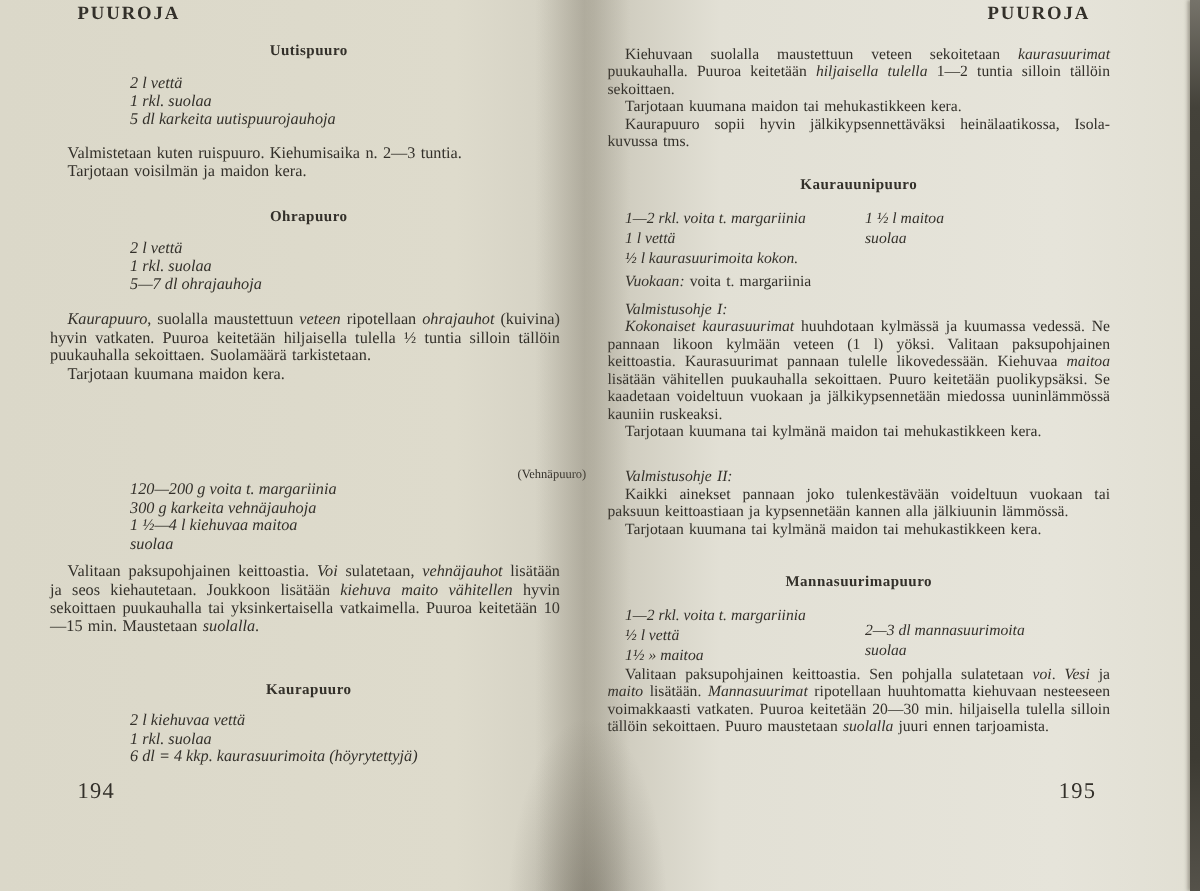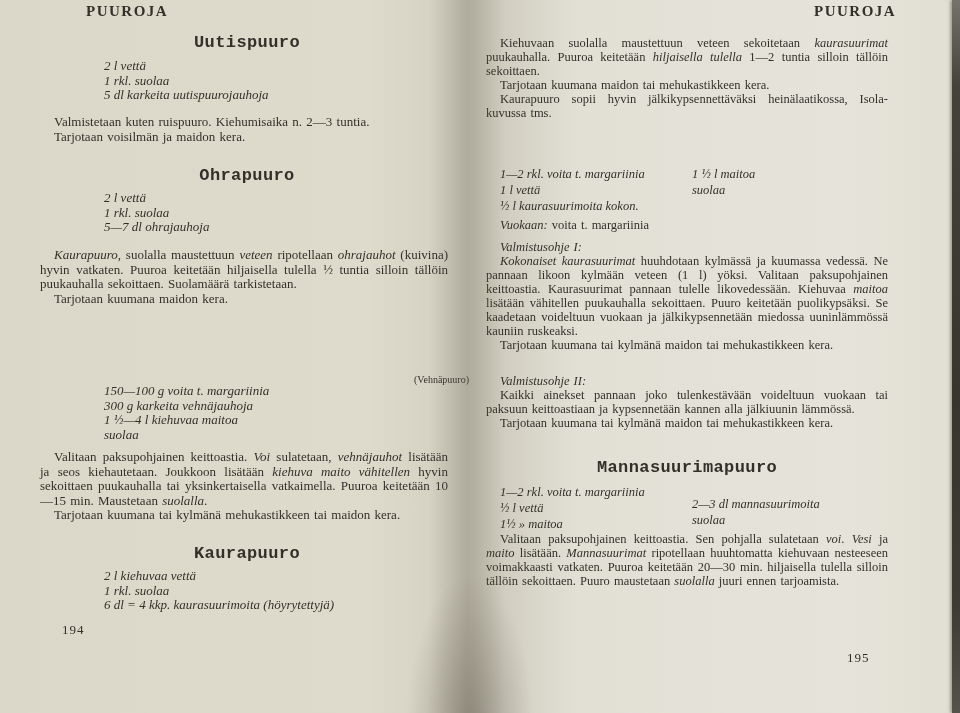--- a/index.html
+++ b/index.html
@@ -25,32 +25,32 @@
   }
   .edge{
     position:absolute;right:0;top:0;width:8px;height:100%;
     background:linear-gradient(180deg,#76736a 0%,#44423a 12%,#37352e 55%,#3d3b33 85%,#55524a 100%);
     box-shadow:-2px 0 3px rgba(120,116,104,0.6);
   }
   .page{position:absolute;top:0;height:100%;}
   .page-left{left:0;width:478px;}
   .page-right{left:478px;width:474px;}
   .abs{position:absolute;}
-  .header{font-weight:bold;font-size:15px;letter-spacing:1.5px;margin-left:24px;}
-  .title{margin:0;font-size:17px;font-weight:bold;letter-spacing:0.4px;text-align:center;font-family:Liberation Mono, monospace;}
+  .header{font-weight:bold;font-size:15px;letter-spacing:1.5px;}
+  .title{margin:0;font-size:12px;font-weight:bold;letter-spacing:0.4px;text-align:center;}
   .subtitle{margin:17px;font-size:10px;text-align:right;}
   .para{margin:0;text-align:justify;text-indent:14px;word-spacing:1px;}
   .pl .para{font-size:13px;line-height:14.5px;}
   .pr .para{font-size:12.5px;line-height:14px;}
   .ing{font-size:13px;line-height:14.5px;white-space:nowrap;font-style:italic;}
   .pr .ing{font-size:12.5px;line-height:16px;}
   .ing-tight{line-height:15px;}
   .it{font-style:italic;}
   .label{font-style:italic;}
-  .pagenum{font-size:13px;letter-spacing:1px;}
+  .pagenum{font-size:18px;letter-spacing:1px;}
 </style>
 </head>
 <body>
 
 <div class="scan">
 
   <div class="page page-left pl">
 
     <div class="abs header" style="left:62px;top:3px">PUUROJA</div>
 
@@ -71,28 +71,27 @@
       <div>1 rkl. suolaa</div>
       <div>5—7 dl ohrajauhoja</div>
     </div>
     <div class="abs" style="left:40px;top:248px;width:408px">
       <p class="para"><span class="it">Kaurapuuro</span><span>, suolalla maustettuun </span><span class="it">veteen</span><span> ripotellaan </span><span class="it">ohrajauhot</span><span> (kuivina) hyvin vatkaten. Puuroa keitetään hiljaisella tulella ½ tuntia silloin tällöin puukauhalla sekoittaen. Suolamäärä tarkistetaan.</span></p>
       <p class="para">Tarjotaan kuumana maidon kera.</p>
     </div>
 
     <div class="abs subtitle" style="left:42px;top:357px;width:410px">(Vehnäpuuro)</div>
     <div class="abs ing" style="left:104px;top:384px">
-      <div>150—100 g voita t. margariinia</div>
+      <div>120—200 g voita t. margariinia</div>
       <div>300 g karkeita vehnäjauhoja</div>
       <div>1 ½—4 l kiehuvaa maitoa</div>
       <div>suolaa</div>
     </div>
     <div class="abs" style="left:40px;top:450px;width:408px">
       <p class="para"><span>Valitaan paksupohjainen keittoastia. </span><span class="it">Voi</span><span> sulatetaan, </span><span class="it">vehnäjauhot</span><span> lisätään ja seos kiehautetaan. Joukkoon lisätään </span><span class="it">kiehuva maito vähitellen</span><span> hyvin sekoittaen puukauhalla tai yksinkertaisella vatkaimella. Puuroa keitetään 10—15 min. Maustetaan </span><span class="it">suolalla</span><span>.</span></p>
-      <p class="para">Tarjotaan kuumana tai kylmänä mehukastikkeen tai maidon kera.</p>
     </div>
 
     <h2 class="abs title" style="left:42px;top:544px;width:410px">Kaurapuuro</h2>
     <div class="abs ing" style="left:104px;top:569px">
       <div>2 l kiehuvaa vettä</div>
       <div>1 rkl. suolaa</div>
       <div>6 dl = 4 kkp. kaurasuurimoita (höyrytettyjä)</div>
     </div>
 
     <div class="abs pagenum" style="left:62px;top:622px">194</div>
@@ -101,20 +100,21 @@
   <div class="page page-right pr">
 
     <div class="abs header" style="left:312px;top:3px">PUUROJA</div>
 
     <div class="abs" style="left:8px;top:36px;width:402px">
       <p class="para"><span>Kiehuvaan suolalla maustettuun veteen sekoitetaan </span><span class="it">kaurasuurimat</span><span> puukauhalla. Puuroa keitetään </span><span class="it">hiljaisella tulella</span><span> 1—2 tuntia silloin tällöin sekoittaen.</span></p>
       <p class="para">Tarjotaan kuumana maidon tai mehukastikkeen kera.</p>
       <p class="para">Kaurapuuro sopii hyvin jälkikypsennettäväksi heinälaatikossa, Isola-kuvussa tms.</p>
     </div>
 
+    <h2 class="abs title" style="left:8px;top:140px;width:402px">Kaurauunipuuro</h2>
     <div class="abs ing" style="left:22px;top:166px">
       <div>1—2 rkl. voita t. margariinia</div>
       <div>1 l vettä</div>
       <div>½ l kaurasuurimoita kokon.</div>
     </div>
     <div class="abs ing" style="left:214px;top:166px">
       <div>1 ½ l maitoa</div>
       <div>suolaa</div>
     </div>
     <p class="abs para" style="left:8px;top:218px;width:402px;text-align:left"><span class="it">Vuokaan:</span><span> voita t. margariinia</span></p>
@@ -138,19 +138,19 @@
       <div>1½ » maitoa</div>
     </div>
     <div class="abs ing ing-tight" style="left:214px;top:496px">
       <div>2—3 dl mannasuurimoita</div>
       <div>suolaa</div>
     </div>
     <div class="abs" style="left:8px;top:532px;width:402px">
       <p class="para"><span>Valitaan paksupohjainen keittoastia. Sen pohjalla sulatetaan </span><span class="it">voi</span><span>. </span><span class="it">Vesi</span><span> ja </span><span class="it">maito</span><span> lisätään. </span><span class="it">Mannasuurimat</span><span> ripotellaan huuhtomatta kiehuvaan nesteeseen voimakkaasti vatkaten. Puuroa keitetään 20—30 min. hiljaisella tulella silloin tällöin sekoittaen. Puuro maustetaan </span><span class="it">suolalla</span><span> juuri ennen tarjoamista.</span></p>
     </div>
 
-    <div class="abs pagenum" style="left:369px;top:650px">195</div>
+    <div class="abs pagenum" style="left:369px;top:622px">195</div>
   </div>
 
   <div class="gutter"></div>
   <div class="gutter-bottom"></div>
   <div class="edge"></div>
 </div>
 
 </body></html>

